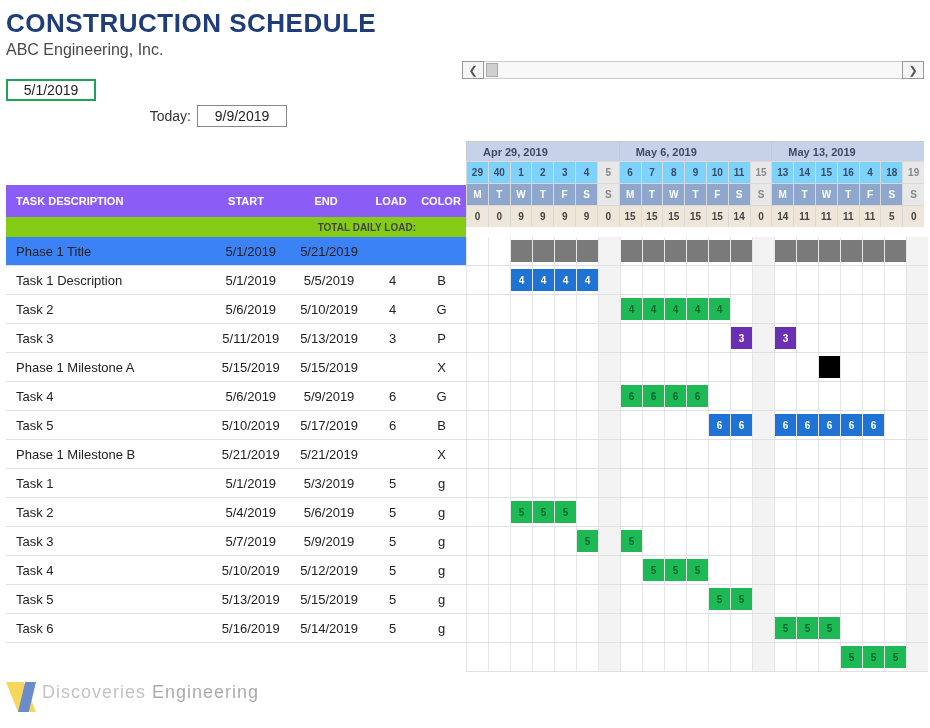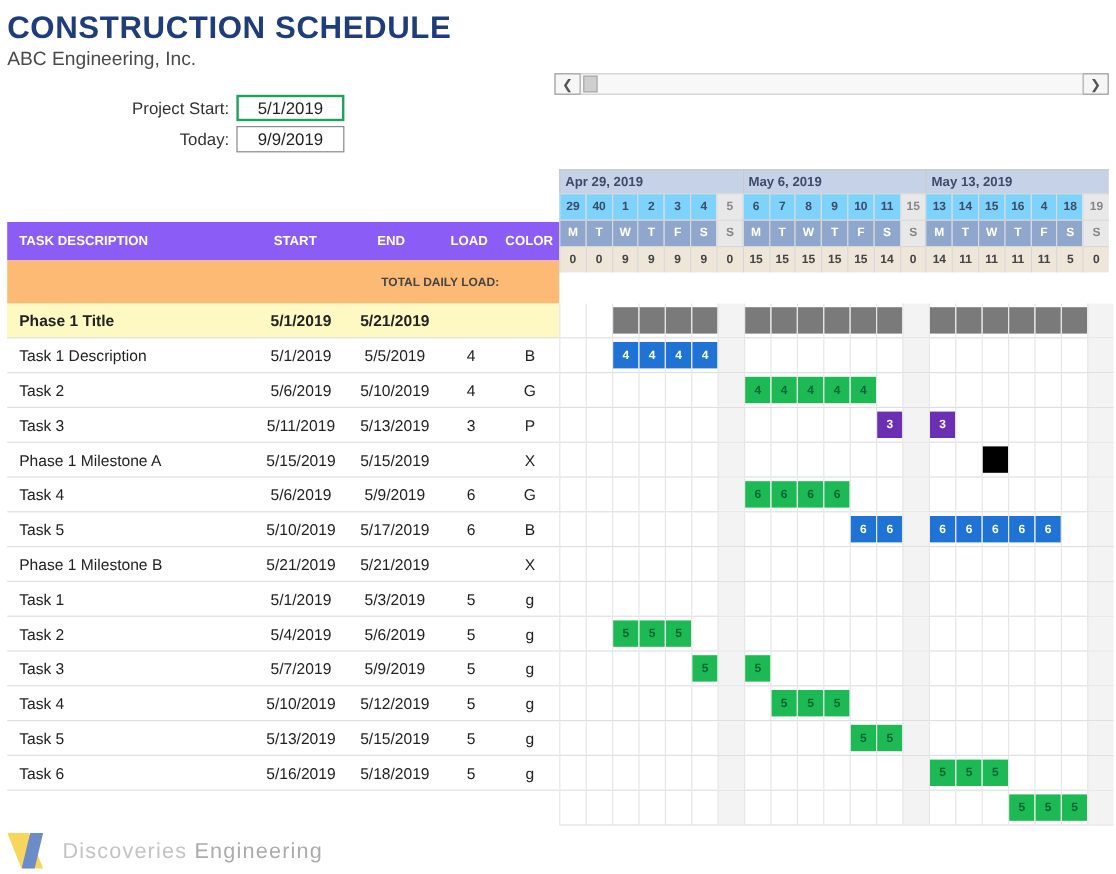--- a/index.html
+++ b/index.html
@@ -21,57 +21,57 @@
   .hdr{display:flex}
   .left-hdr{width:var(--leftw);display:flex;flex-direction:column}
   .left-spacer{height:44px}
   .col-hdr{display:flex;height:32px;background:#8b5cf6;color:#fff;font-size:11px;font-weight:bold;align-items:center}
   .col-hdr div{box-sizing:border-box;padding:0 4px}
   .c-desc{width:200px;padding-left:10px!important}
   .c-start{width:80px;text-align:center}
   .c-end{width:80px;text-align:center}
   .c-load{width:50px;text-align:center}
   .c-color{width:50px;text-align:center}
-  .total-row{display:flex;height:36px;background:#fdba74;align-items:center;font-size:10px;font-weight:bold;color:#444}
+  .total-row{display:flex;height:20px;background:#84cc16;align-items:center;font-size:10px;font-weight:bold;color:#444}
   .total-label{width:410px;text-align:right;padding-right:6px}
 
   .right-hdr{flex:1;min-width:0}
   .week-row{display:flex;height:20px}
-  .week{height:20px;box-sizing:border-box;border-left:1px solid #c9c9c9;border-top:1px solid #c9c9c9;background:#c6d2e8;color:#3d4b68;font-weight:bold;font-size:11px;padding-left:4px;display:flex;align-items:center}
+  .week{height:20px;box-sizing:border-box;border-left:1px solid #c9c9c9;border-top:1px solid #c9c9c9;background:#c6d2e8;color:#3d4b68;font-weight:bold;font-size:11px;padding-left:16px;display:flex;align-items:center}
   .num-row,.dow-row,.load-row{display:flex;height:22px}
   .cell{width:var(--cell);height:22px;box-sizing:border-box;border-left:1px solid #d9d9d9;border-top:1px solid #d9d9d9;text-align:center;font-size:10px;display:flex;align-items:center;justify-content:center;color:#555}
   .dow-row .cell{background:#8fa7cc;color:#fff;font-weight:bold}
   .dow-row .cell.sun{background:#e8e8e8;color:#888}
   .num-row .cell{background:#7dd3fc;color:#3d4b68;font-weight:bold}
   .num-row .cell.sun{background:#e8e8e8;color:#888}
   .load-row .cell{background:#eee6d8;font-weight:bold;color:#444}
   .load-row .cell.sun{background:#eee6d8}
 
   .body{display:flex}
   .left-body{width:var(--leftw)}
   .right-body{flex:1;position:relative}
   .row{display:flex;height:28px;align-items:center;border-bottom:1px solid #e0e0e0}
   .left-body .row{font-size:13px}
-  .row.phase{background:#fef9c3;font-weight:bold}
+  .row.phase{background:#3b82f6;font-weight:normal}
   .row .c-desc{width:200px;padding-left:14px;display:flex;align-items:center;height:100%}
   .row.phase .c-desc{padding-left:8px}
   .row .c-start,.row .c-end{width:80px;text-align:center}
   .row .c-load,.row .c-color{width:50px;text-align:center}
   .gcell{width:var(--cell);height:28px;box-sizing:border-box;border-left:1px solid #e6e6e6;display:flex;align-items:center;justify-content:center}
   .grow{display:flex;height:28px;border-bottom:1px solid #e0e0e0}
   .gcell.sun{background:#f3f3f3}
   .bar{width:100%;height:22px;display:flex;align-items:center;justify-content:center;font-size:10px;font-weight:bold;color:#063}
   .B{background:#1e73d4;color:#fff}
   .G{background:#1db954;color:#063}
   .g{background:#1db954;color:#063}
   .P{background:#6a2fb3;color:#fff}
   .X{background:#000}
   .phaseBar{background:#7a7a7a}
 
-  .watermark{position:absolute;bottom:4px;left:6px;display:flex;align-items:center;gap:16px;opacity:.7}
+  .watermark{position:absolute;bottom:16px;left:6px;display:flex;align-items:flex-start;gap:6px;opacity:.7}
   .wm-logo{width:30px;height:30px;position:relative}
   .wm-logo .a{position:absolute;inset:0;background:#f5c518;clip-path:polygon(0 0,60% 0,100% 100%,40% 100%)}
   .wm-logo .b{position:absolute;left:40%;top:0;right:0;bottom:0;background:#2d5bb3;clip-path:polygon(40% 0,100% 0,60% 100%,0 100%)}
   .wm-text{font-size:18px;font-weight:300;color:#aaa;letter-spacing:1px}
   .wm-text b{color:#888}
 </style>
 </head>
 <body>
 <div class="page">
 
@@ -81,21 +81,20 @@
 <div class="scroll-area">
   <div class="scroll-btn">❮</div>
   <div class="scroll-track">
         <div class="scroll-thumb"></div>
       </div>
   <div class="scroll-btn">❯</div>
 </div>
 
 <div class="meta">
   <div class="meta-row">
-    <div class="meta-label">Project Start:</div>
     <div class="meta-box hl">5/1/2019</div>
   </div>
   <div class="meta-row">
     <div class="meta-label">Today:</div>
     <div class="meta-box">9/9/2019</div>
   </div>
 </div>
 
 <div class="grid">
   <div class="hdr">
@@ -279,21 +278,21 @@
           <div class="row">
             <div class="c-desc">Task 5</div>
             <div class="c-start">5/13/2019</div>
             <div class="c-end">5/15/2019</div>
             <div class="c-load">5</div>
             <div class="c-color">g</div>
           </div>
           <div class="row">
             <div class="c-desc">Task 6</div>
             <div class="c-start">5/16/2019</div>
-            <div class="c-end">5/18/2019</div>
+            <div class="c-end">5/14/2019</div>
             <div class="c-load">5</div>
             <div class="c-color">g</div>
           </div>
         </div>
     <div class="right-body" id="right-body">
           <div class="grow">
             <div class="gcell"></div>
             <div class="gcell"></div>
             <div class="gcell">
               <div class="bar phaseBar"></div>

